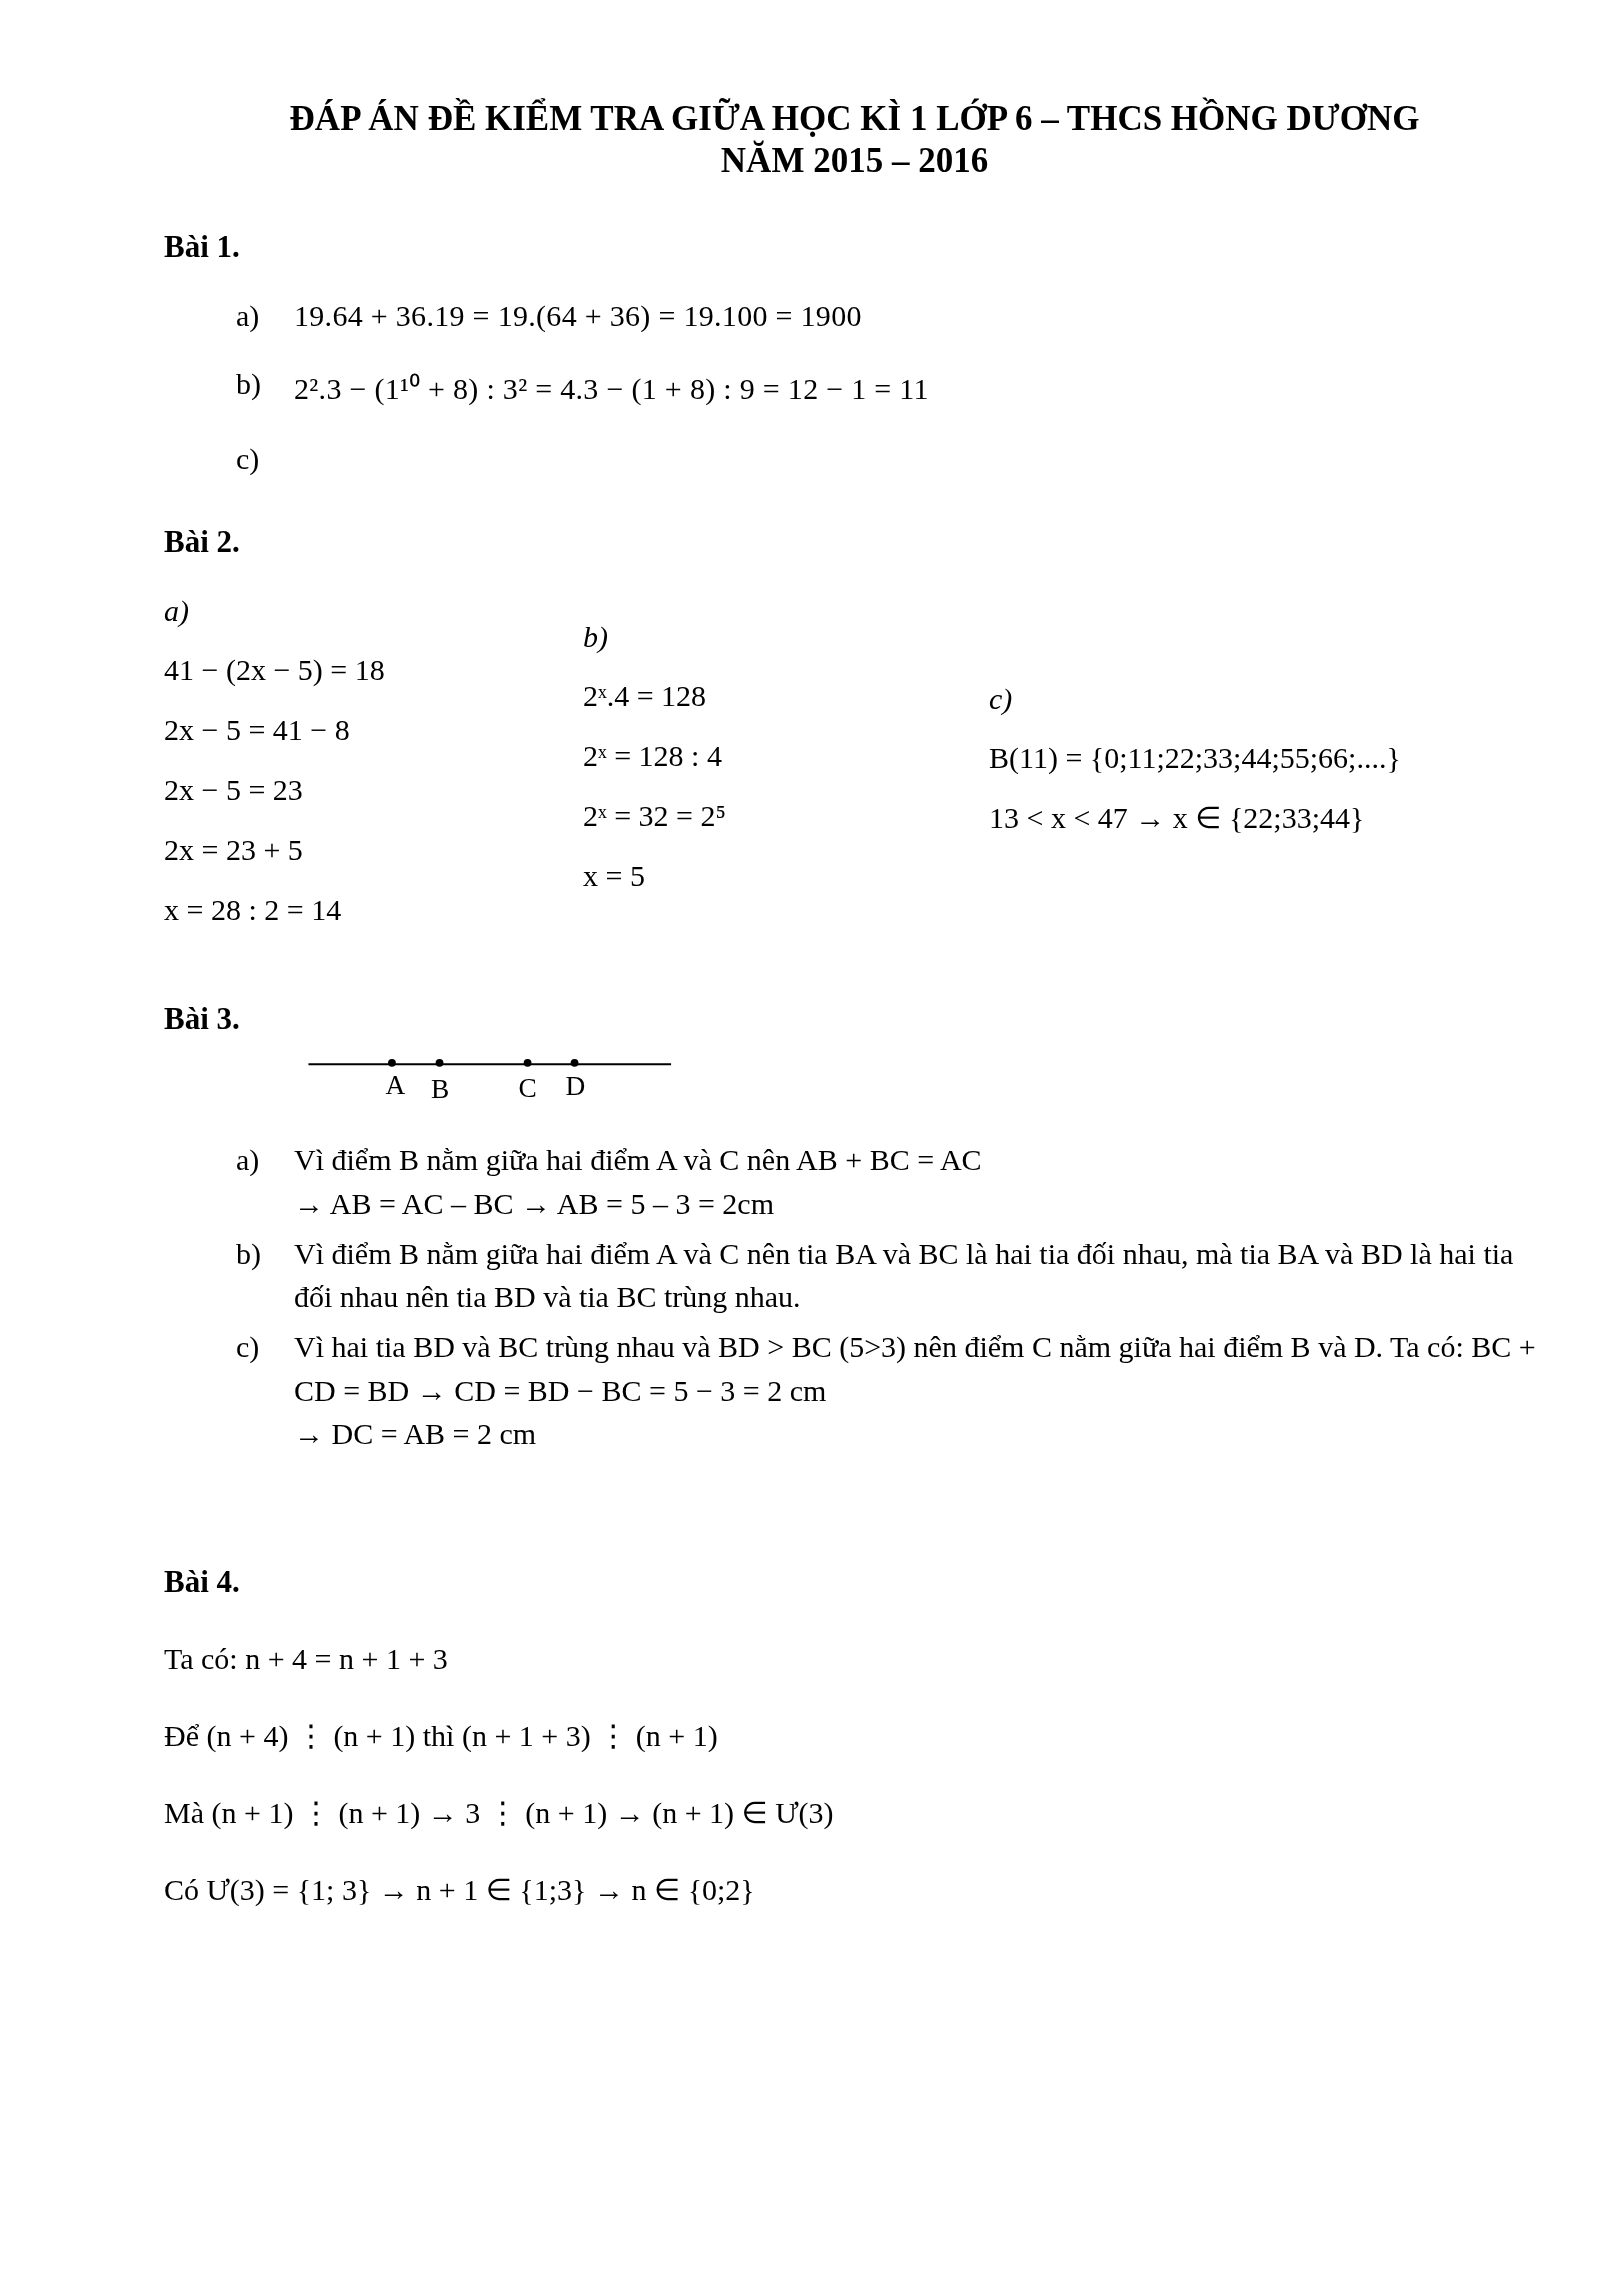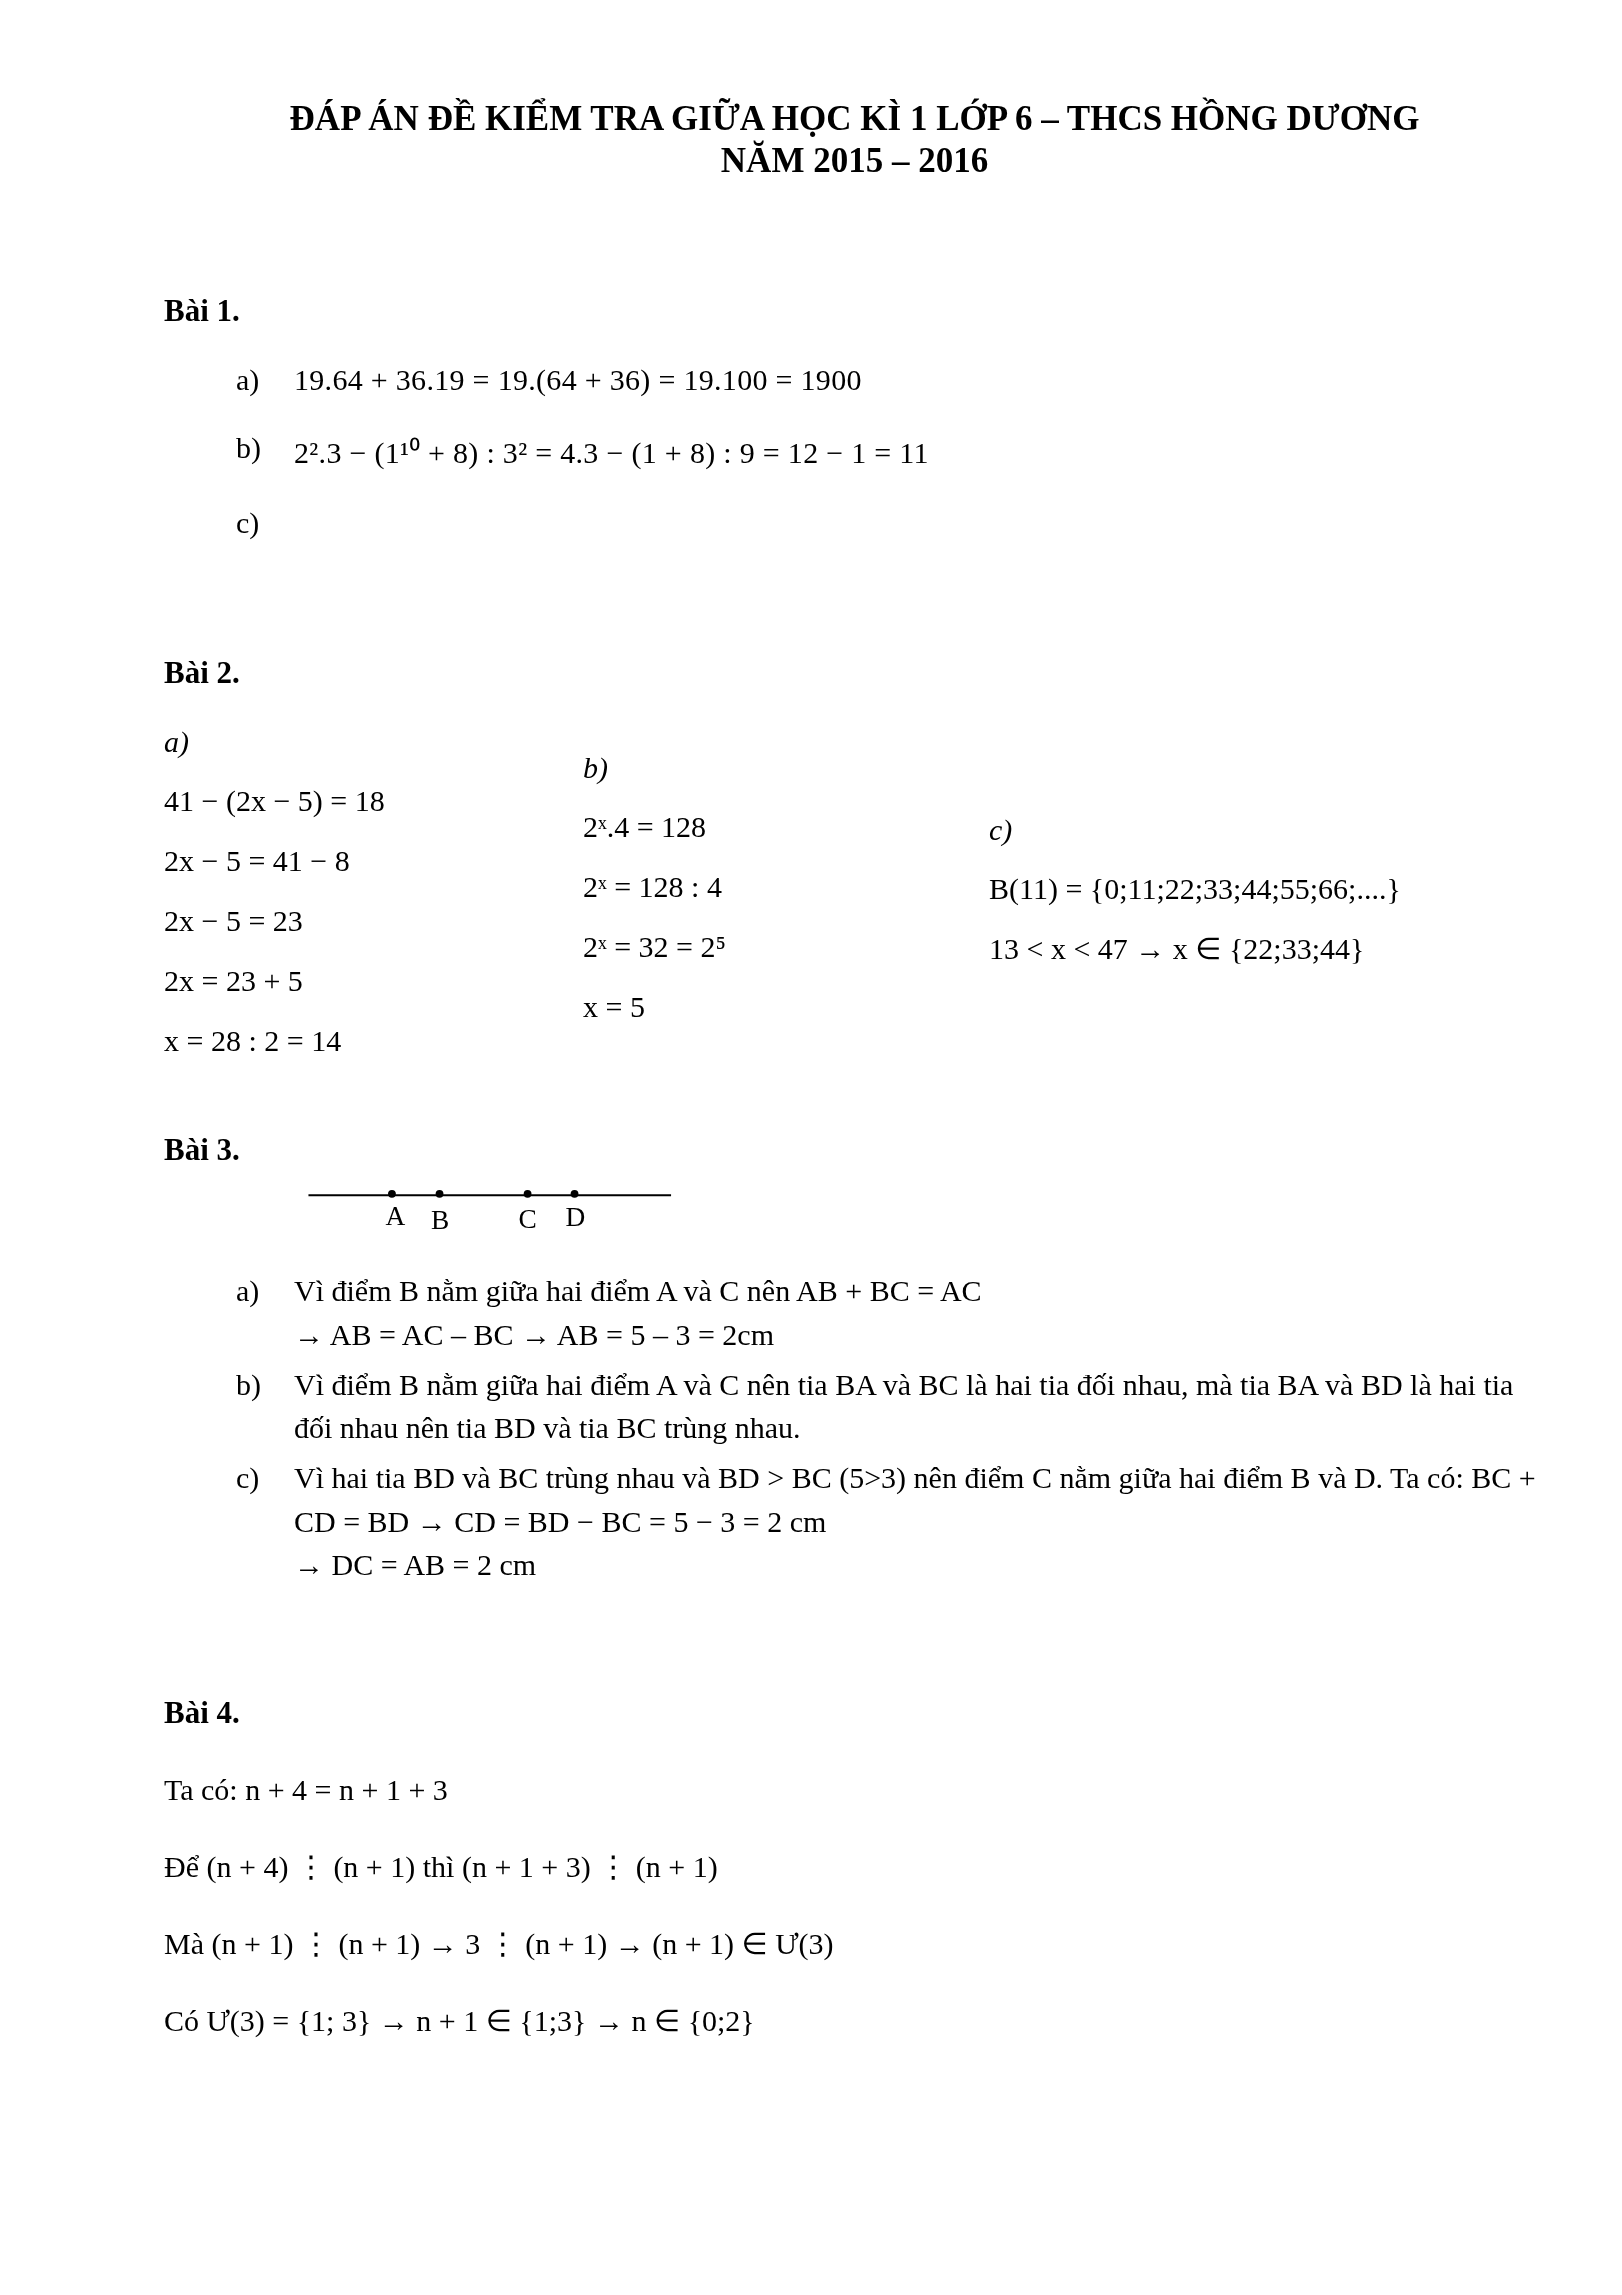--- a/index.html
+++ b/index.html
@@ -10,27 +10,27 @@
     color:#000; position:relative; overflow:hidden;
   }
   .page { padding:98px 78px 0 164px; }
 
   .title { text-align:center; font-weight:bold; font-size:35px; line-height:1.2; }
   .title2 { }
 
   .heading { font-size:31px; font-weight:bold; }
 
   
-  .sec-b1 { margin-top:111px; }
+  .sec-b1 { margin-top:47px; }
   .b1-item { display:flex; margin-top:34px; margin-left:72px; font-size:30px; }
   .b1-item .lbl { width:58px; flex:0 0 58px; }
   .math { letter-spacing:0.3px; }
 
   
-  .sec-b2 { margin-top:115px; }
+  .sec-b2 { margin-top:48px; }
   .cols { display:flex; margin-top:36px; font-size:30px; }
   .col { line-height:1.0; }
   .colA { width:419px; flex:0 0 419px; }
   .colB { width:406px; flex:0 0 406px; margin-top:26px; }
   .colC { flex:1; margin-top:88px; }
   .col .collbl { font-style:italic; margin-bottom:29px; }
   .col .mline { margin-bottom:30px; white-space:nowrap; }
 
   
   .sec-b3 { margin-top:46px; }

